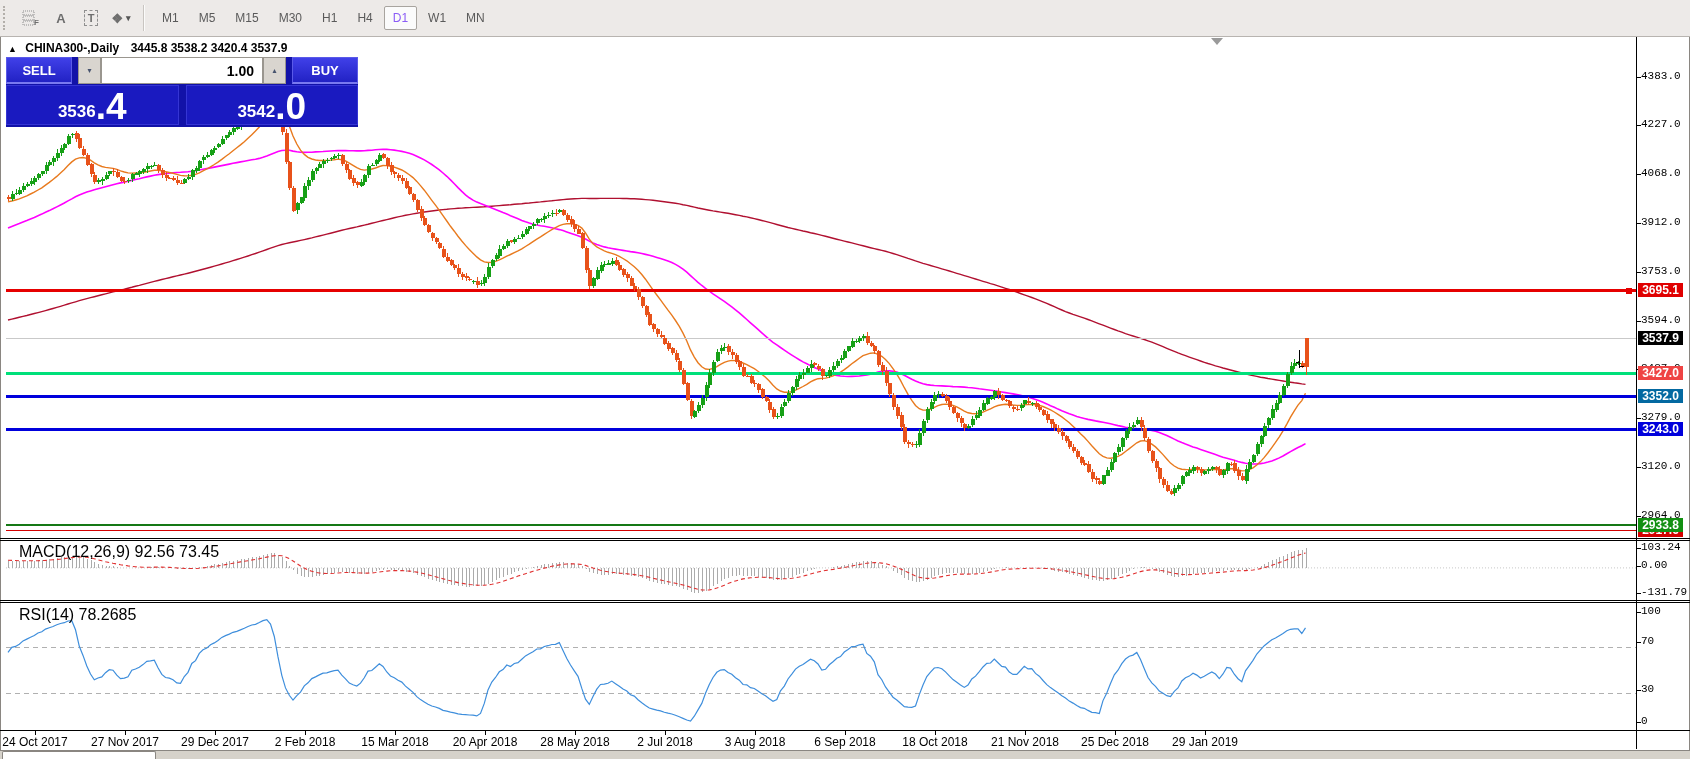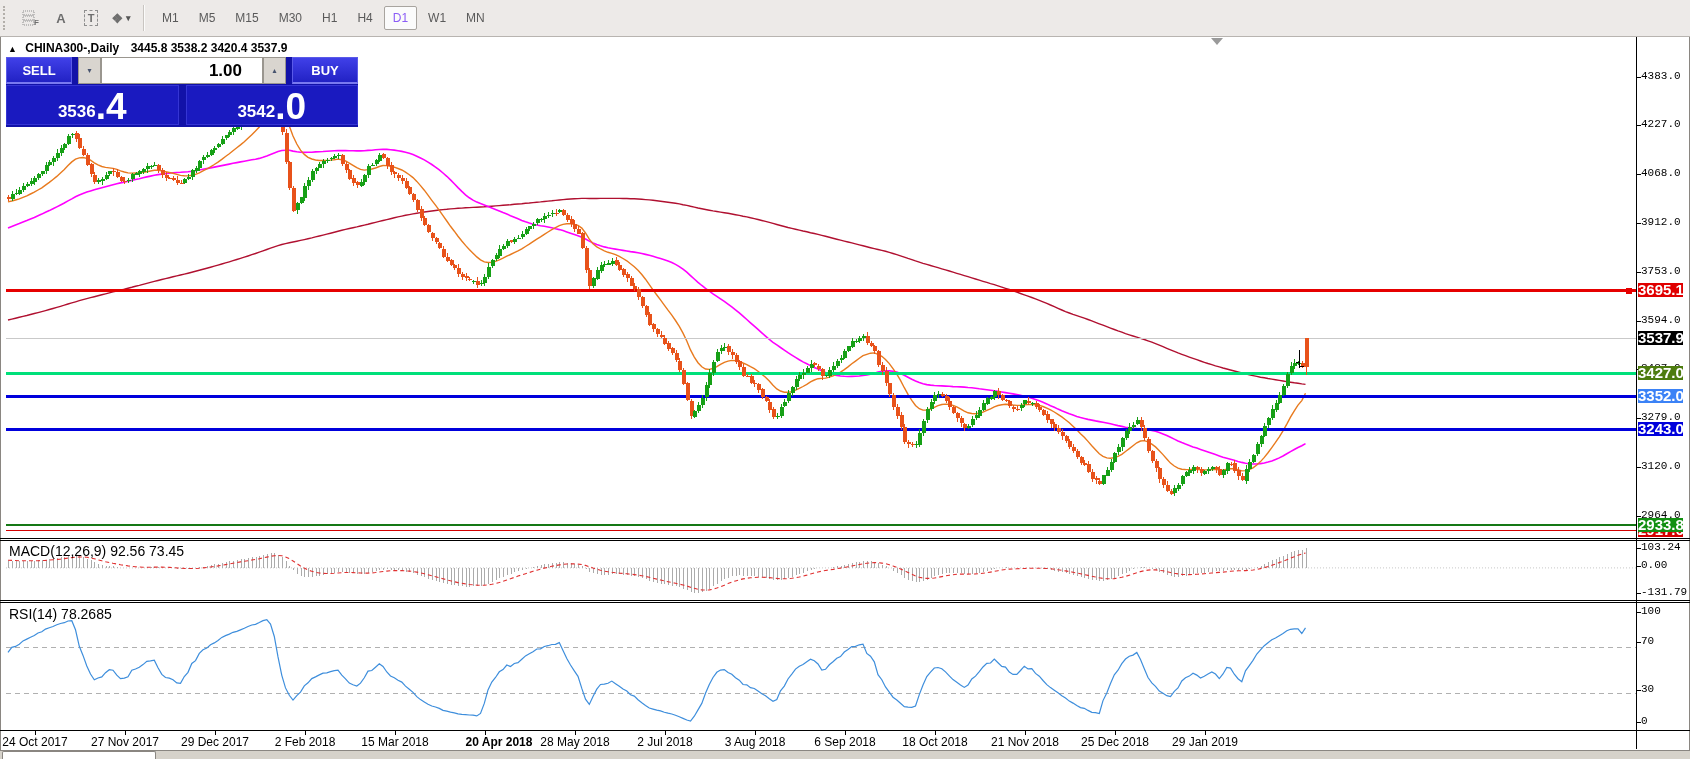--- a/index.html
+++ b/index.html
@@ -12,37 +12,37 @@
   .tb-btn{height:24px;min-width:24px;display:flex;align-items:center;justify-content:center;
     color:#6e6e6e;font-size:13px;font-weight:bold;margin:0 3px;cursor:default;}
   .tb-tbox{border:1px dashed #8f8f8f;font-size:11px;padding:0 3px;line-height:14px;color:#6e6e6e;font-weight:bold;}
   .tb-caret{font-size:9px;color:#555;margin-left:3px;}
   .tb-sep{width:1px;height:26px;background:#c9c5c1;border-right:1px solid #fbfbfa;margin:0 7px;}
   .tf-btn{height:22px;padding:0 8px;display:inline-flex;align-items:center;font-size:12px;
     color:#5a5a5a;margin:0 1px;border:1px solid transparent;cursor:default;}
   .tf-btn.active{background:#fbfbfb;border:1px solid #a8a49f;border-radius:2px;color:#8b5cf6;}
   #chart-svg{position:absolute;left:0;top:0;z-index:1;}
   .lbl{position:absolute;font-size:11px;color:#000;white-space:nowrap;z-index:4;font-family:Liberation Mono, monospace;}
-  .badge{position:absolute;left:1638px;width:45px;height:14px;line-height:14px;font-size:15px;
+  .badge{position:absolute;left:1638px;width:45px;height:14px;line-height:14px;font-size:12px;
     font-weight:bold;text-align:center;z-index:5;}
   #chart-title{position:absolute;left:8px;top:41px;font-size:12px;font-weight:bold;color:#000;z-index:6;}
   #chart-title .tri{font-size:9px;margin-right:5px;color:#000;}
-  .panel-label{position:absolute;left:9px;font-size:14px;color:#000;z-index:4;}
+  .panel-label{position:absolute;left:19px;font-size:16px;color:#000;z-index:4;}
   .date-lbl{position:absolute;top:735px;transform:translateX(-50%);font-size:12px;color:#000;z-index:4;white-space:nowrap;}
   
   #trade{position:absolute;left:6px;top:57px;width:352px;height:70px;background:#1212a8;z-index:7;
     padding:0;}
   #trade .row1{display:flex;height:27px;align-items:stretch;}
   .tbtn{flex:0 0 64px;background:linear-gradient(#4040e8,#2222c4);color:#fff;font-size:13px;
     font-weight:bold;display:flex;align-items:center;justify-content:center;border:1px solid #5a5ae8;
     border-bottom:2px solid #7a7af0;}
   #trade .spin{flex:0 0 21px;background:#d9d5cf;border:1px solid #9a968f;display:flex;
     align-items:center;justify-content:center;font-size:8px;color:#47536e;}
-  #trade .qty{flex:1;background:#fff;color:#000;font-size:17px;font-weight:bold;display:flex;
-    align-items:center;justify-content:flex-end;padding-right:20px;border:1px solid #9a968f;}
+  #trade .qty{flex:1;background:#fff;color:#000;font-size:14px;font-weight:bold;display:flex;
+    align-items:center;justify-content:flex-end;padding-right:8px;border:1px solid #9a968f;}
   #trade .gap{flex:0 0 6px;background:#1212a8;}
   #trade .row2{display:flex;height:40px;margin-top:1px;}
   .bigp{flex:1;background:#1a1ac0;border:1px solid #3535d4;color:#fff;display:flex;
     align-items:flex-end;justify-content:center;padding-bottom:1px;}
   .bigp .m{font-size:17px;font-weight:bold;line-height:22px;}
   .bigp .f{font-size:37px;font-weight:bold;line-height:33px;}
   #trade .mid{flex:0 0 7px;background:#1212a8;}
   
   #shift-tri{position:absolute;width:0;height:0;border-left:6px solid transparent;
     border-right:6px solid transparent;border-top:7px solid #9a9a9a;z-index:3;}
@@ -1258,42 +1258,42 @@
       <div class="lbl" style="left: 1641px; top: 265px;">3753.0</div>
       <div class="lbl" style="left: 1641px; top: 314px;">3594.0</div>
       <div class="lbl" style="left: 1641px; top: 362px;">3437.0</div>
       <div class="lbl" style="left: 1641px; top: 411px;">3279.0</div>
       <div class="lbl" style="left: 1641px; top: 460px;">3120.0</div>
       <div class="lbl" style="left: 1641px; top: 509px;">2964.0</div>
     </div>
   <div id="badges">
       <div class="badge" style="top: 283px; background: rgb(224, 0, 0); color: rgb(255, 255, 255); z-index: 100;">3695.1</div>
       <div class="badge" style="top: 331px; background: rgb(0, 0, 0); color: rgb(255, 255, 255); z-index: 99;">3537.9</div>
-      <div class="badge" style="top: 366px; background: #4d7c0f; color: rgb(255, 255, 255); z-index: 98;">3427.0</div>
-      <div class="badge" style="top: 389px; background: #3b82f6; color: rgb(255, 255, 255); z-index: 97; text-align: center;">3352.0</div>
+      <div class="badge" style="top: 366px; background: #ef4444; color: rgb(255, 255, 255); z-index: 98;">3427.0</div>
+      <div class="badge" style="top: 389px; background: #0369a1; color: rgb(255, 255, 255); z-index: 97; text-align: center;">3352.0</div>
       <div class="badge" style="top: 422px; background: rgb(0, 0, 220); color: rgb(255, 255, 255); z-index: 96;">3243.0</div>
       <div class="badge" style="top: 518px; background: rgb(18, 144, 18); color: rgb(255, 255, 255); z-index: 95;">2933.8</div>
       <div class="badge" style="top: 523px; background: rgb(212, 0, 0); color: rgb(255, 255, 255); z-index: 94;">2917.6</div>
     </div>
   <div id="sublabels">
       <div class="lbl" style="left: 1641px; top: 541px;">103.24</div>
       <div class="lbl" style="left: 1641px; top: 559px;">0.00</div>
       <div class="lbl" style="left: 1641px; top: 586px;">-131.79</div>
       <div class="lbl" style="left: 1641px; top: 605px;">100</div>
       <div class="lbl" style="left: 1641px; top: 635px;">70</div>
       <div class="lbl" style="left: 1641px; top: 683px;">30</div>
       <div class="lbl" style="left: 1641px; top: 715px;">0</div>
     </div>
   <div id="datelabels">
       <div class="date-lbl" style="left: 35px;">24 Oct 2017</div>
       <div class="date-lbl" style="left: 125px;">27 Nov 2017</div>
       <div class="date-lbl" style="left: 215px;">29 Dec 2017</div>
       <div class="date-lbl" style="left: 305px;">2 Feb 2018</div>
       <div class="date-lbl" style="left: 395px;">15 Mar 2018</div>
-      <div class="date-lbl" style="left: 499px; font-weight: bold;">20 Apr 2018</div>
+      <div class="date-lbl" style="left: 485px;">20 Apr 2018</div>
       <div class="date-lbl" style="left: 575px;">28 May 2018</div>
       <div class="date-lbl" style="left: 665px;">2 Jul 2018</div>
       <div class="date-lbl" style="left: 755px;">3 Aug 2018</div>
       <div class="date-lbl" style="left: 845px;">6 Sep 2018</div>
       <div class="date-lbl" style="left: 935px;">18 Oct 2018</div>
       <div class="date-lbl" style="left: 1025px;">21 Nov 2018</div>
       <div class="date-lbl" style="left: 1115px;">25 Dec 2018</div>
       <div class="date-lbl" style="left: 1205px;">29 Jan 2019</div>
     </div>
 

